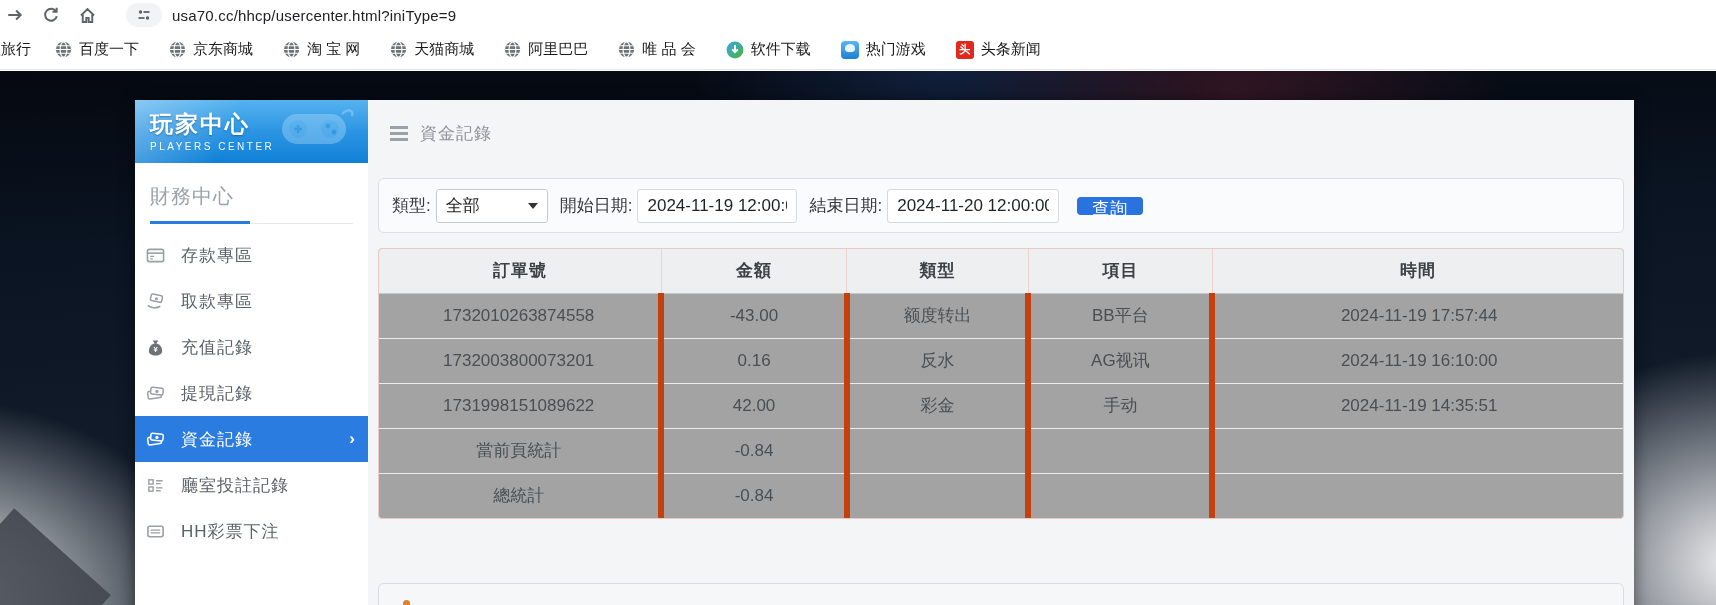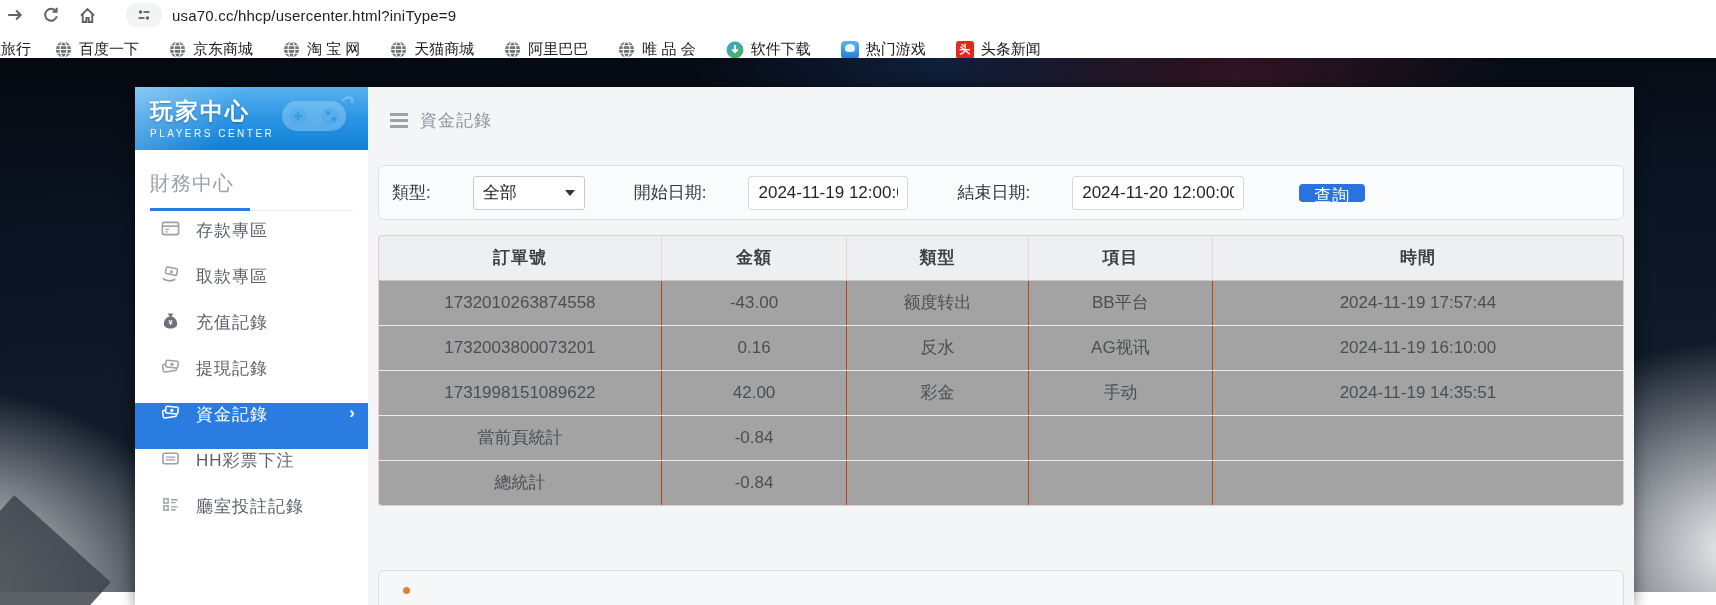--- a/index.html
+++ b/index.html
@@ -24,21 +24,21 @@
   .ico-globe { width:17px; height:17px; }
   .ico-soft { width:18px; height:18px; }
   .ico-game { width:18px; height:18px; border-radius:4px; background:linear-gradient(180deg,#5db6f2,#1d7fd4);
               position:relative; }
   .ico-game::after { content:""; position:absolute; left:4px; top:3px; width:10px; height:8px;
               background:#eaf6ff; border-radius:50% 50% 40% 40%; }
   .ico-tt { width:18px; height:18px; border-radius:3px; background:#e0291c; color:#fff; font-size:11px;
             font-weight:bold; display:flex; align-items:center; justify-content:center; }
 
   
-  .page { position:absolute; top:58px; left:0; width:100%; height:534px;
+  .page { position:absolute; top:71px; left:0; width:100%; height:534px;
     background:
       radial-gradient(ellipse 420px 330px at -3% 100%, rgba(255,255,255,.97) 0%, rgba(255,255,255,0) 62%),
       radial-gradient(ellipse 340px 300px at 101% 92%, rgba(244,244,246,.97) 0%, rgba(244,244,246,0) 70%),
       radial-gradient(ellipse 420px 180px at 72% 4%, rgba(150,45,70,.30), transparent 65%),
       radial-gradient(ellipse 420px 200px at 55% 0%, rgba(45,85,165,.28), transparent 60%),
       linear-gradient(178deg,#05080f 0%, #0a1422 30%, #101a28 62%, #18222f 100%);
   }
   .dark-wedge { position:absolute; left:-46px; bottom:-60px; width:130px; height:130px;
                 background:#3f444c; transform:rotate(42deg); opacity:.85; }
 
@@ -55,37 +55,37 @@
   .side-title { position:relative; color:#fff; font-size:23px; font-weight:bold; letter-spacing:2px;
                 text-shadow:0 1px 2px rgba(0,60,120,.45); }
   .side-sub { position:relative; color:rgba(255,255,255,.95); font-size:10px; letter-spacing:2.5px; margin-top:1px; }
   .gamepad { position:absolute; right:8px; top:6px; opacity:.35; }
   .side-section { padding:20px 15px 0 15px; }
   .side-section-label { font-size:20px; color:#9aa1a9; letter-spacing:1px; }
   .side-underline { position:relative; height:3px; margin-top:11px; }
   .side-underline .gray { position:absolute; bottom:0; left:0; right:0; height:1px; background:#e7e9eb; }
   .side-underline .blue { position:absolute; bottom:0; left:0; width:100px; height:3px; background:#2b7ce0; }
   .side-nav { margin-top:8px; }
-  .side-item { position:relative; height:46px; display:flex; align-items:flex-start; padding-left:26px;
+  .side-item { position:relative; height:46px; display:flex; align-items:center; padding-left:11px;
                cursor:pointer; color:#5b6168; }
   .side-item .mi { width:19px; height:19px; margin-right:16px; flex-shrink:0; }
   .side-item-label { font-size:17px; letter-spacing:1px; }
   .side-item.active { background:#2b7ce0; color:#fff; }
   .side-item .chev { position:absolute; right:13px; font-size:17px; color:#fff; font-weight:bold; }
 
   
   .content { position:relative; flex:1; background:#f4f5f7; overflow:hidden; }
   .crumb { display:flex; align-items:center; gap:12px; padding:22px 0 0 22px; }
   .hamburger { display:flex; flex-direction:column; gap:3px; }
   .hamburger span { width:18px; height:3px; background:#9aa1a9; }
   .crumb-label { font-size:17px; color:#8d949c; letter-spacing:1px; }
 
   .filter { position:absolute; top:78px; left:10px; right:10px; height:55px;
             background:#fafbfc; border:1px solid #dcdfe3; border-radius:6px;
-            display:flex; align-items:center; padding-left:13px;gap:37px; }
+            display:flex; align-items:center; padding-left:13px; }
   .f-label { font-size:17px; color:#33383d; margin-right:5px; white-space:nowrap; }
   .select { width:112px; height:34px; background:#fff; border:1px solid #c7ccd1; border-radius:3px;
             display:flex; align-items:center; justify-content:space-between; padding:0 9px;
             margin-right:12px; cursor:pointer; }
   .select-value { font-size:17px; color:#222; }
   .sel-arrow { width:0; height:0; border-left:5px solid transparent; border-right:5px solid transparent;
                border-top:6px solid #333; }
   .f-input { height:34px; background:#fff; border:1px solid #d7dadd; border-radius:3px;
              font-size:17px; color:#1f2328; padding:0 9px; font-family:inherit; margin-right:12px; }
   .f-input.start { width:160px; }
@@ -93,21 +93,21 @@
   .btn-search { height:18px; padding:0 15px; background:#2a72dd; color:#fff; border:none;
                 border-radius:4px; font-size:17px; font-family:inherit; cursor:pointer; letter-spacing:1px; }
 
   .table-box { position:absolute; top:148px; left:10px; right:10px;
                background:#a3a3a3; border:1px solid #ecc9c9; border-radius:4px; overflow:hidden; }
   table { width:100%; border-collapse:collapse; }
   th { height:44px; background:#edeff1; font-size:17px; color:#3c4146; font-weight:bold;
        border-right:1px solid #f0d2d2; border-bottom:1px solid #c6c8ca; text-align:center; letter-spacing:1px; }
   th:last-child { border-right:none; }
   td { height:45px; font-size:17px; color:#4a4f54; text-align:center;
-       border-right:1px solid #c2410c; border-bottom:1px solid #ebebeb; }
+       border-right:6px solid #c2410c; border-bottom:1px solid #ebebeb; }
   td:last-child { border-right:none; }
   tr:last-child td { border-bottom:none; }
 
   .bottom-panel { position:absolute; top:483px; left:10px; right:10px; height:46px;
                   background:#f6f7f9; border:1px solid #d9dce0; border-radius:6px; }
   .orange-dot { position:absolute; left:24px; top:16px; width:7px; height:7px; border-radius:50%;
                 background:#e08030; }
 </style>
 </head>
 <body>
@@ -282,32 +282,32 @@
             <svg class="mi" viewBox="0 0 20 20">
                 <rect x="2" y="7" width="14" height="8" rx="1.5" transform="rotate(-8 9 11)" fill="none" stroke="#ffffff" stroke-width="1.6"></rect>
                 <rect x="5" y="4" width="13" height="7" rx="1.5" transform="rotate(6 11.5 7.5)" fill="#2b7ce0" stroke="#ffffff" stroke-width="1.6"></rect>
                 <circle cx="11.5" cy="7.8" r="1.7" fill="#ffffff"></circle>
               </svg>
             <span class="side-item-label">資金記錄</span>
             <span class="chev">›</span>
           </div>
           <div class="side-item">
             <svg class="mi" viewBox="0 0 20 20">
-                <rect x="2" y="4.5" width="16" height="11" rx="2" fill="none" stroke="#9aa0a6" stroke-width="1.7"></rect>
-                <path d="M5 8.5h10M5 11.5h10" stroke="#9aa0a6" stroke-width="1.4"></path>
-              </svg>
-            <span class="side-item-label">HH彩票下注</span>
-          </div>
-          <div class="side-item">
-            <svg class="mi" viewBox="0 0 20 20">
                 <rect x="3" y="4" width="4.5" height="4.5" fill="none" stroke="#9aa0a6" stroke-width="1.5"></rect>
                 <rect x="3" y="11.5" width="4.5" height="4.5" fill="none" stroke="#9aa0a6" stroke-width="1.5"></rect>
                 <path d="M10.5 5h7M10.5 8h5M10.5 12.5h7M10.5 15.5h5" stroke="#9aa0a6" stroke-width="1.5"></path>
               </svg>
             <span class="side-item-label">廳室投註記錄</span>
+          </div>
+          <div class="side-item">
+            <svg class="mi" viewBox="0 0 20 20">
+                <rect x="2" y="4.5" width="16" height="11" rx="2" fill="none" stroke="#9aa0a6" stroke-width="1.7"></rect>
+                <path d="M5 8.5h10M5 11.5h10" stroke="#9aa0a6" stroke-width="1.4"></path>
+              </svg>
+            <span class="side-item-label">HH彩票下注</span>
           </div>
         </nav>
       </aside>
 
       <section class="content">
 
         <div class="crumb">
           <span class="hamburger">
               <span></span>
               <span></span>

